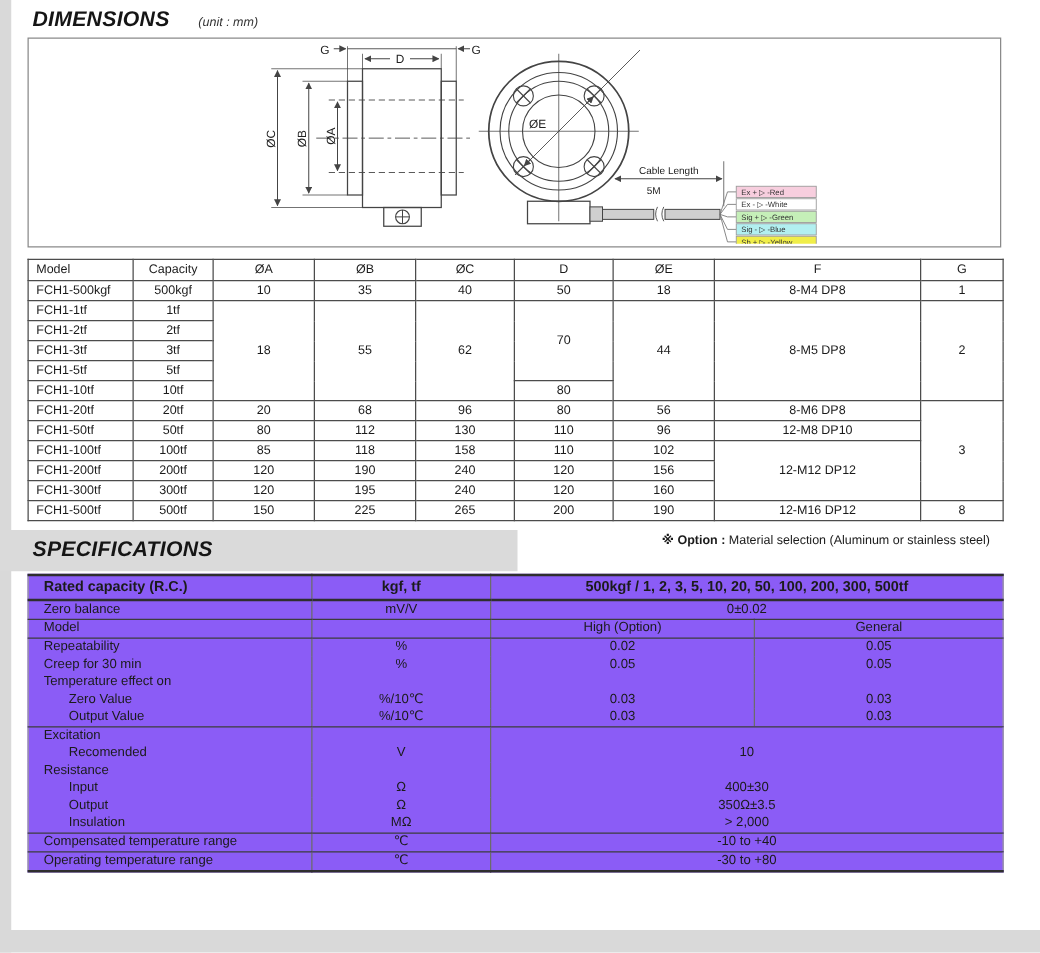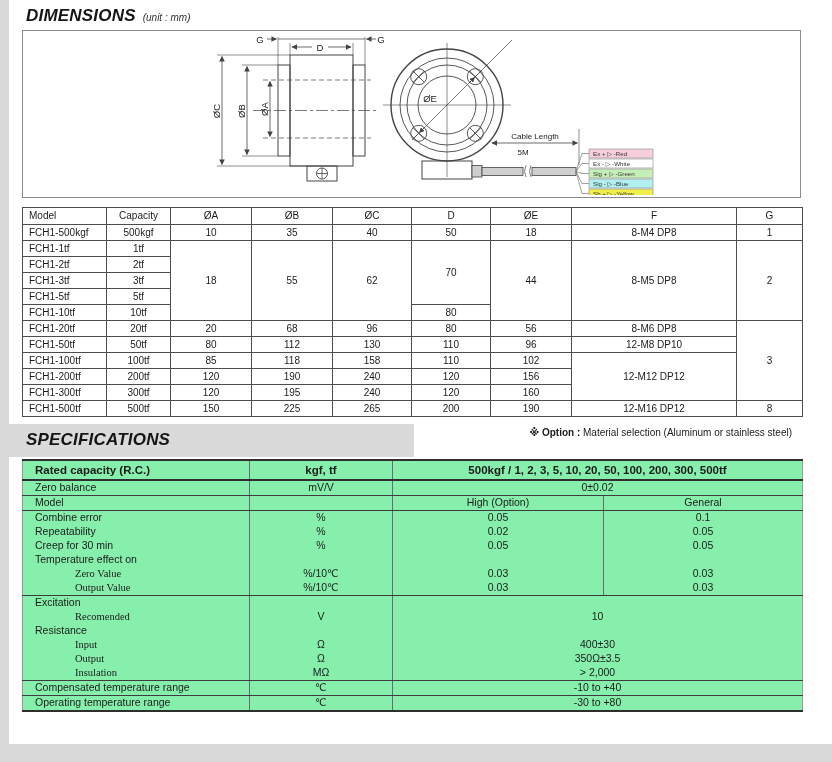--- a/index.html
+++ b/index.html
@@ -9,43 +9,43 @@
     font-family:"Liberation Sans","DejaVu Sans",sans-serif;
     -webkit-font-smoothing:antialiased;
   }
   .abs{position:absolute;}
   
   .edge-left{left:0;top:0;width:9px;height:762px;background:#d9d9d9;}
   .edge-bottom{left:0;top:744px;width:832px;height:18px;background:#d9d9d9;}
   .spec-band{left:0;top:424px;width:414px;height:33px;background:#dadada;}
   
   .sec-title{font-style:italic;font-weight:bold;color:#151515;letter-spacing:.2px;}
-  .title-row{left:26px;top:6px;display:flex;align-items:baseline;gap:7px;}
+  .title-row{left:26px;top:6px;display:flex;align-items:baseline;gap:23px;}
   .title-row .sec-title{font-size:17px;}
   .unit-note{font-style:italic;font-size:10px;color:#333;}
   .spec-title{left:26px;top:430px;font-size:17px;}
   
   .draw-box{left:22px;top:30px;width:777px;height:166px;border:1.5px solid #8a8a8a;background:#fff;}
   .dtxt{font:9.5px "Liberation Sans","DejaVu Sans",sans-serif;fill:#222;}
   .dtxt-sm{font:8px "Liberation Sans","DejaVu Sans",sans-serif;fill:#222;}
   .wtxt{font:6.2px "Liberation Sans","DejaVu Sans",sans-serif;fill:#333;}
   
   .dim{position:absolute;left:22px;top:207px;width:780px;border-collapse:collapse;table-layout:fixed;border:1.5px solid #3a3a3a;background:#fff;}
   .dim th,.dim td{border:1px solid #4c4c4c;font-size:10px;font-weight:normal;text-align:center;height:15px;padding:0 2px;color:#1b1b1b;line-height:1;}
   .dim th{height:16px;}
   .dim .model-cell{text-align:left;padding-left:6px;}
   
   .option-note{right:40px;top:427px;font-size:10px;color:#1b1b1b;}
   .option-note b{font-weight:bold;}
   
-  .spec{position:absolute;left:22px;top:459px;width:780px;border-collapse:collapse;table-layout:fixed;background:#86efac;
+  .spec{position:absolute;left:22px;top:459px;width:780px;border-collapse:collapse;table-layout:fixed;background:#8b5cf6;
         border-top:2px solid #2e2e2e;border-bottom:2px solid #2e2e2e;border-left:1px solid #9a9a9a;border-right:1px solid #9a9a9a;}
   .spec td{height:14px;font-size:10.5px;line-height:1.1;padding:0 4px;color:#1b1b1b;}
   .spec .c-label{padding-left:12px;border-right:1px solid #6b6b6b;}
-  .spec .c-label.indent{padding-left:52px;font-family:Liberation Serif, serif;}
+  .spec .c-label.indent{padding-left:32px;}
   .spec .c-unit{text-align:center;border-right:1px solid #6b6b6b;}
   .spec .c-val{text-align:center;}
   .spec .c-split{border-left:1px solid #6b6b6b;text-align:center;}
   .spec .spec-head td{font-weight:bold;font-size:11.5px;height:18px;border-bottom:2px solid #2e2e2e;}
   .spec .group-end td{border-bottom:1.5px solid #3c3c3c;}
 </style>
 </head>
 <body>
 
 <div class="abs edge-left"></div>
@@ -332,26 +332,20 @@
         <td class="c-unit">mV/V</td>
         <td class="c-val" colspan="2">0±0.02</td>
       </tr>
       <tr class="group-end">
         <td class="c-label">Model</td>
         <td class="c-unit"></td>
         <td class="c-val">High (Option)</td>
         <td class="c-val c-split">General</td>
       </tr>
       <tr>
-        <td class="c-label">Combine error</td>
-        <td class="c-unit">%</td>
-        <td class="c-val">0.05</td>
-        <td class="c-val c-split">0.1</td>
-      </tr>
-      <tr>
         <td class="c-label">Repeatability</td>
         <td class="c-unit">%</td>
         <td class="c-val">0.02</td>
         <td class="c-val c-split">0.05</td>
       </tr>
       <tr>
         <td class="c-label">Creep for 30 min</td>
         <td class="c-unit">%</td>
         <td class="c-val">0.05</td>
         <td class="c-val c-split">0.05</td>

